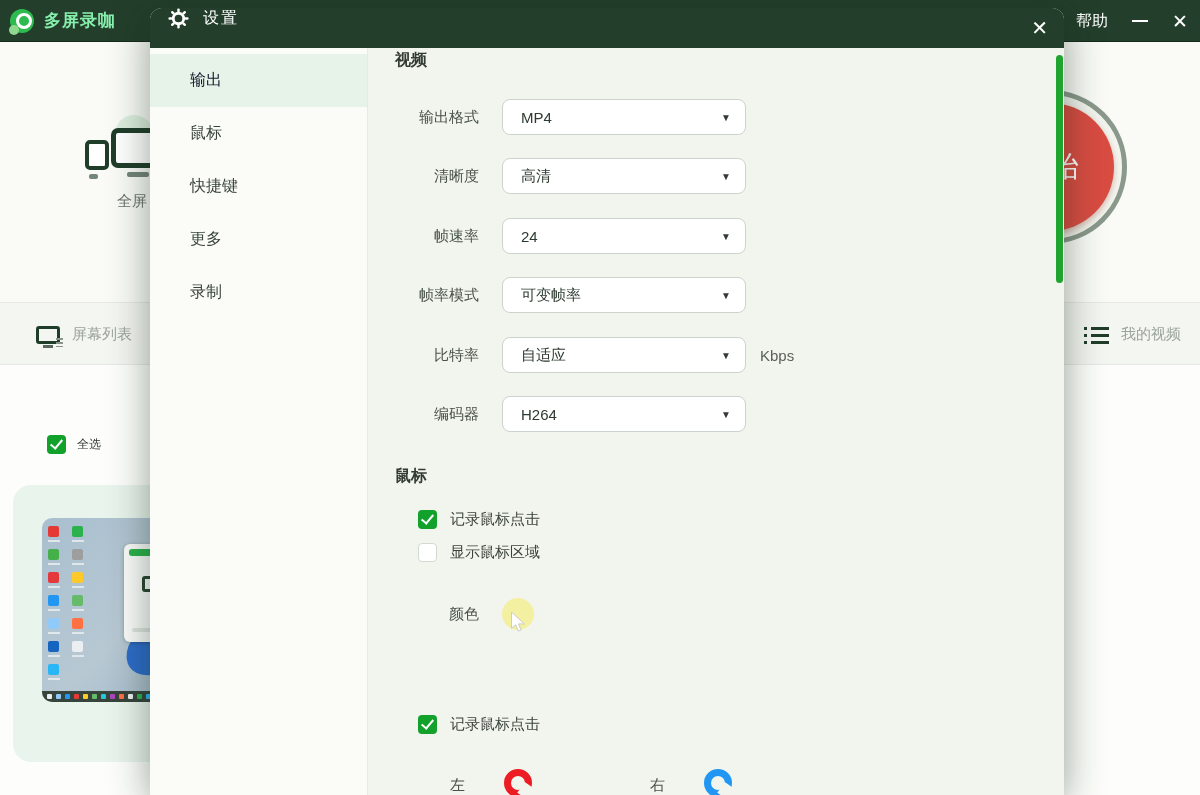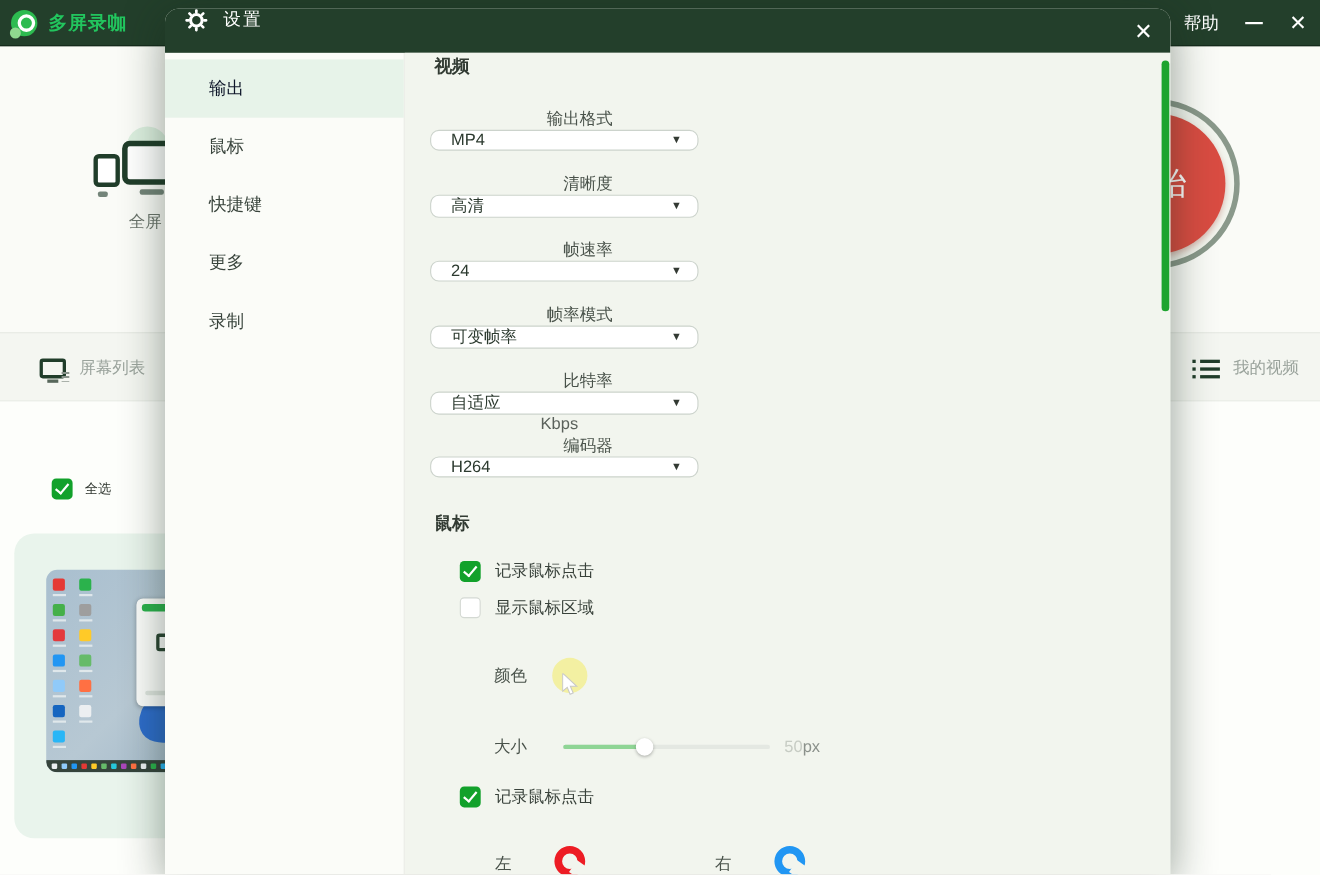--- a/index.html
+++ b/index.html
@@ -5,21 +5,21 @@
   * { margin:0; padding:0; box-sizing:border-box; }
   html,body { width:1200px; height:795px; overflow:hidden; }
   body { font-family:"Liberation Sans","DejaVu Sans",sans-serif; }
   #app { position:relative; width:1200px; height:795px; background:#f6f8f3; overflow:hidden; }
 
   
   .titlebar { position:absolute; left:0; top:0; width:1200px; height:42px; background:#233f2b; border-bottom:1px solid #142a1b; z-index:5; }
   .logo { position:absolute; left:10px; top:9px; width:24px; height:24px; border-radius:50%; background:#2dbb50; }
   .logo::before { content:''; position:absolute; left:-1px; bottom:-2px; width:10px; height:10px; border-radius:50%; background:#8fd98f; }
   .logo::after { content:''; position:absolute; left:6px; top:4px; width:10px; height:10px; border:3.5px solid #ffffff; border-radius:50%; }
-  .app-title { position:absolute; left:44px; top:0; height:42px; line-height:42px; color:#22c55e; font-size:17px; font-weight:bold; letter-spacing:1px; }
+  .app-title { position:absolute; left:44px; top:0; height:42px; line-height:42px; color:#86efac; font-size:17px; font-weight:bold; letter-spacing:1px; }
   .tb-right { position:absolute; right:12px; top:0; height:42px; display:flex; align-items:center; gap:24px; z-index:6; }
   .tb-help { color:#ffffff; font-size:16px; cursor:default; }
   .tb-min { width:16px; height:2px; background:#ffffff; }
   .tb-close { color:#ffffff; font-size:19px; font-weight:bold; line-height:1; }
 
   
   .bg-top { position:absolute; left:0; top:42px; width:1200px; height:260px; background:#fafbf7; }
   .bg-sectionbar { position:absolute; left:0; top:302px; width:1200px; height:63px; background:#f4f6f1; border-top:1px solid #e6e9e3; border-bottom:1px solid #e6e9e3; }
   .bg-content { position:absolute; left:0; top:365px; width:1200px; height:430px; background:#fdfefb; }
 
@@ -87,21 +87,21 @@
 
   .sidebar { width:218px; background:#fbfcf8; border-right:1px solid #e8eae4; padding-top:6px; }
   .side-item { height:53px; display:flex; align-items:center; padding-left:40px; font-size:16px; color:#39443c; cursor:default; }
   .side-item.active { background:#e7f3e9; color:#0f172a; }
 
   .content { position:relative; flex:1; background:#f2f5ee; }
   .sec-head { position:absolute; left:27px; font-size:16px; font-weight:bold; color:#323b33; }
   .h-video { top:2px; }
   .h-mouse { top:418px; }
 
-  .form-row { position:absolute; left:0; height:36px; display:flex; align-items:center;flex-direction:column; }
+  .form-row { position:absolute; left:0; height:36px; display:flex; align-items:center; }
   .r0{top:51px}.r1{top:110px}.r2{top:170px}.r3{top:229px}.r4{top:289px}.r5{top:348px}
   .f-label { width:111px; text-align:right; font-size:15px; color:#49524a; flex:0 0 auto; }
   .select { position:relative; width:244px; height:36px; margin-left:23px; background:#ffffff; border:1px solid #ccd3cc; border-radius:8px; display:flex; align-items:center; padding-left:18px; }
   .sel-val { font-size:15px; color:#2c3a2f; }
   .caret { position:absolute; right:14px; font-size:10px; color:#333a33; }
   .unit { margin-left:14px; font-size:15px; color:#5a615b; }
 
   .check-row { position:absolute; left:50px; display:flex; align-items:center; gap:13px; }
   .cr1{top:462px}.cr2{top:495px}.cr3{top:667px}
   .check-label { font-size:15px; color:#39423b; }
@@ -317,28 +317,20 @@
         <div class="color-row">
           <span class="f-label">颜色</span>
           <div class="swatch-wrap">
             <div class="swatch"></div>
             <svg class="cursor-svg" width="15" height="21" viewBox="0 0 12 18">
               <polygon points="0,0 0,14 3.6,11 5.8,16.4 8.2,15.4 6,10.2 11,10.2" fill="#ffffff" stroke="#c8c8c8" stroke-width="0.8"></polygon>
             </svg>
           </div>
         </div>
 
-        <div class="size-row">
-          <span class="f-label">大小</span>
-          <div class="slider">
-            <div class="slider-fill"></div>
-            <div class="slider-thumb"></div>
-          </div>
-          <span class="size-val"><span class="size-num">50</span><span class="size-unit">px</span></span>
-        </div>
 
         <div class="check-row cr3">
           <div class="cbx on"></div>
           <span class="check-label">记录鼠标点击</span>
         </div>
 
         <div class="btn-row">
           <span class="mb-label lb-label">左键</span>
           <div class="ring ring-red"></div>
           <span class="mb-label rb-label">右键</span>

